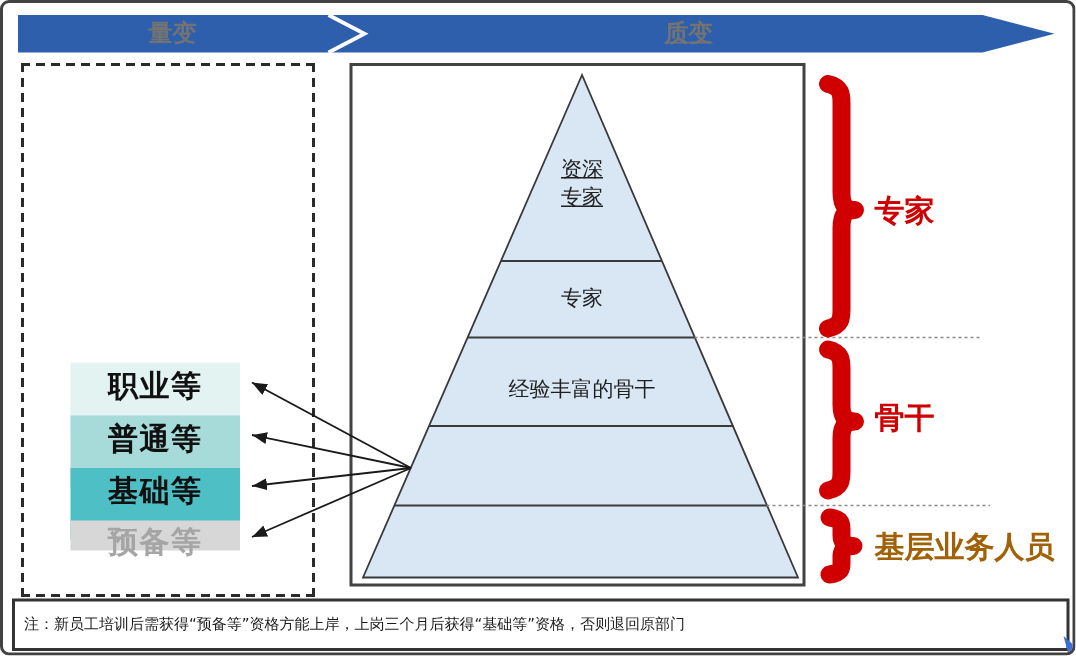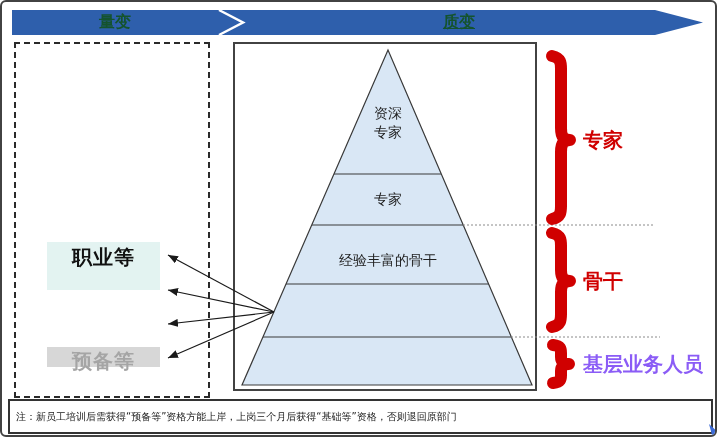--- a/index.html
+++ b/index.html
@@ -1,21 +1,21 @@
 <!DOCTYPE html>
 <html><head>
 <meta charset="utf-8">
 <style>
   html,body{margin:0;padding:0;background:#fff;}
   body{font-family:"DejaVu Sans","Liberation Sans",sans-serif;}
   .canvas{position:relative;width:717px;height:437px;box-sizing:border-box;
           border:2px solid #424242;border-radius:6px;background:#fff;overflow:hidden;}
   .abs{position:absolute;}
   .overlay{position:absolute;left:0;top:0;width:717px;height:437px;pointer-events:none;}
-  .banner-label{color:#14532d;font-weight:bold;font-size:16px;text-align:center;line-height:26px;}
+  .banner-label{color:#737373;font-weight:bold;font-size:16px;text-align:center;line-height:26px;}
   .dashed-box{left:12px;top:40px;width:196px;height:356px;border:2px dashed #2a2a2a;box-sizing:border-box;}
   .pyr-box{left:231px;top:40px;width:304px;height:349px;border:2px solid #424242;box-sizing:border-box;background:#fff;}
   .note-box{left:6px;top:397px;width:705px;height:35px;border:2px solid #333;box-sizing:border-box;}
   .note-text{left:14px;top:398px;width:690px;height:33px;line-height:33px;font-size:10px;color:#1a1a1a;white-space:nowrap;}
   .chip{left:45px;width:113px;height:48px;text-align:center;line-height:30px;
         font-size:20px;font-weight:bold;letter-spacing:1px;}
   .pyr-label{left:286px;width:200px;text-align:center;font-size:14px;color:#1f1f1f;white-space:pre-line;line-height:19px;}
   .brace-label{left:581px;font-size:20px;font-weight:bold;line-height:26px;white-space:nowrap;}
 </style>
 </head>
@@ -55,26 +55,28 @@
     <path d="M 550 231 C 559 233 559 238 559 244 L 559 268 C 559 275 561 279 568 279 C 561 279 559 283 559 290 L 559 312 C 559 318 559 323 550 325" fill="none" stroke-width="12" stroke-linecap="round" stroke-linejoin="round" style="stroke: rgb(208, 0, 0);"></path>
     <path d="M 551 343 C 559 344 559 347 559 351 L 559 355 C 559 359 561 362 567 362 C 561 362 559 365 559 369 L 559 373 C 559 377 559 380 551 381" fill="none" stroke-width="12" stroke-linecap="round" stroke-linejoin="round" style="stroke: rgb(208, 0, 0);"></path>
 
     <polygon points="707,422 717,431 710,433" fill="#3D6CD8"></polygon>
   </svg>
 
   <div class="abs banner-label" style="left:10px;top:7px;width:206px;">量变</div>
   <div class="abs banner-label" style="left:240px;top:7px;width:434px;text-decoration:underline;">质变</div>
 
   <div class="abs chip" style="top: 240px; background-color: rgb(227, 243, 241); color: rgb(17, 17, 17);">职业等</div>
+  <div class="abs chip" style="top: 275px; background-color: rgb(166, 219, 218); color: rgb(17, 17, 17);">普通等</div>
+  <div class="abs chip" style="top: 310px; background-color: rgb(78, 191, 196); color: rgb(17, 17, 17);">基础等</div>
   <div class="abs chip" style="top: 345px; height: 20px; line-height: 28px; background-color: rgb(215, 215, 215); color: rgb(165, 165, 165);">预备等</div>
 
-  <div class="abs pyr-label" style="top:102px;">资深
+  <div class="abs pyr-label" style="top:102px;text-decoration:underline;">资深
 专家</div>
   <div class="abs pyr-label" style="top:188px;">专家</div>
   <div class="abs pyr-label" style="top:249px;">经验丰富的骨干</div>
 
   <div class="abs brace-label" style="top: 125px; color: rgb(208, 0, 0);">专家</div>
-  <div class="abs brace-label" style="top: 266px; color: rgb(208, 0, 0);">骨干</div>
-  <div class="abs brace-label" style="top: 349px; color: #8b5cf6;">基层业务人员</div>
+  <div class="abs brace-label" style="top: 266px; color: rgb(208, 0, 0); font-family: Liberation Mono, monospace;">骨干</div>
+  <div class="abs brace-label" style="top: 349px; color: #a16207;">基层业务人员</div>
 
   <div class="abs note-text">注：新员工培训后需获得“预备等”资格方能上岸，上岗三个月后获得“基础等”资格，否则退回原部门</div>
 
 </div>
 
 </body></html>

